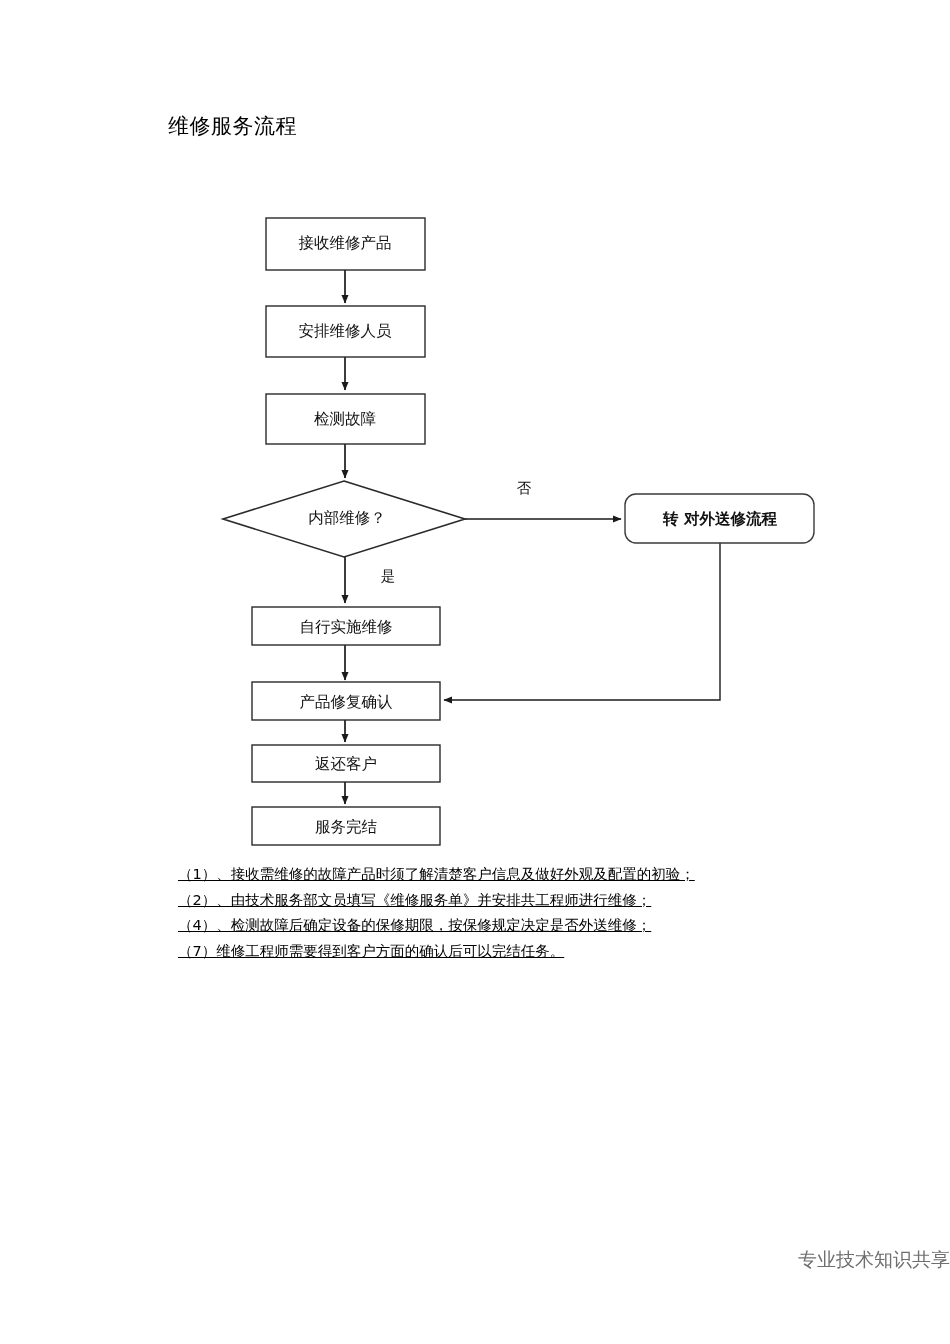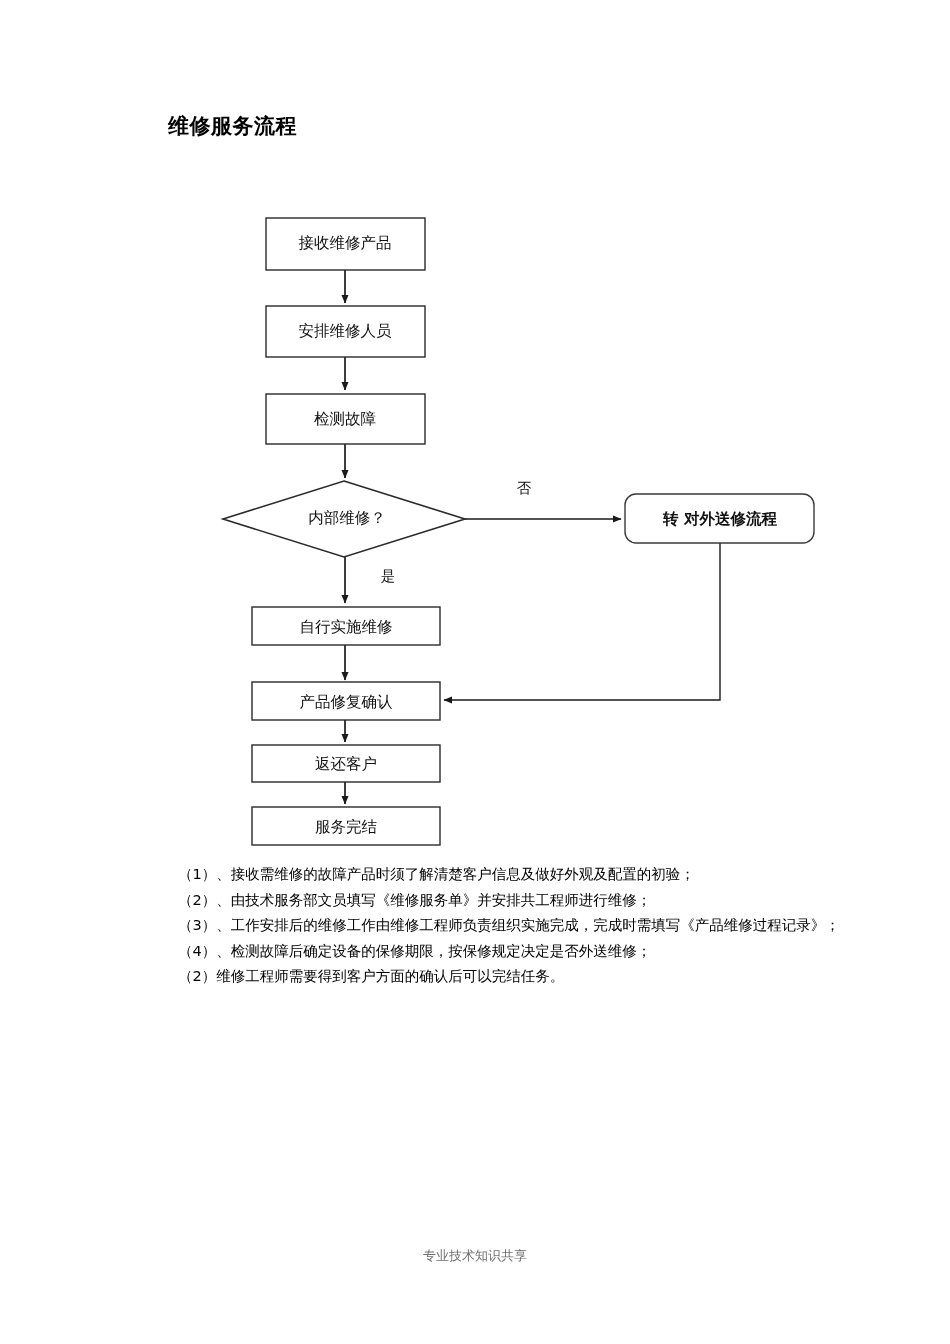--- a/index.html
+++ b/index.html
@@ -21,21 +21,21 @@
     width: 950px;
     height: 1344px;
     background: #ffffff;
   }
   
   .doc-title {
     position: absolute;
     left: 168px;
     top: 100px;
     font-size: 21px;
-    font-weight: bold;
+    font-weight: normal;
     letter-spacing: 0.5px;
     line-height: 1.2;
     white-space: nowrap;
     font-family: "DejaVu Sans", "Liberation Sans", sans-serif;
   }
   
   .flowchart {
     position: absolute;
     left: 0;
     top: 0;
@@ -110,29 +110,30 @@
     padding: 0;
     list-style: none;
   }
   .notes-list li {
     font-size: 14.5px;
     line-height: 25.5px;
     margin: 0;
     padding: 0 48px 0 164px;
     text-indent: 14px;
     text-align: justify;
+    text-decoration: underline;
   }
   
   .footer {
     position: absolute;
     left: 0;
     top: 1247px;
     width: 950px;
-    text-align: center;
-    font-size: 13px;
+    text-align: right;
+    font-size: 19px;
     color: #6f6f6f;
   }
 </style>
 </head>
 <body>
 
 <div class="page">
 
   <h1 class="doc-title">维修服务流程</h1>
 
@@ -183,21 +184,20 @@
 
       <rect class="node-box" x="252" y="807" width="188" height="38"></rect>
       <text class="node-label" x="346" y="827">服务完结</text>
     </svg>
   </div>
 
   <div class="notes">
     <ul class="notes-list">
       <li>（1）、接收需维修的故障产品时须了解清楚客户信息及做好外观及配置的初验；</li>
       <li>（2）、由技术服务部文员填写《维修服务单》并安排共工程师进行维修；</li>
-      <li>（3）、工作安排后的维修工作由维修工程师负责组织实施完成，完成时需填写《产品维修过程记录》；</li>
       <li>（4）、检测故障后确定设备的保修期限，按保修规定决定是否外送维修；</li>
-      <li>（2）维修工程师需要得到客户方面的确认后可以完结任务。</li>
+      <li>（7）维修工程师需要得到客户方面的确认后可以完结任务。</li>
     </ul>
   </div>
 
   <div class="footer">专业技术知识共享</div>
 
 </div>
 
 </body></html>

